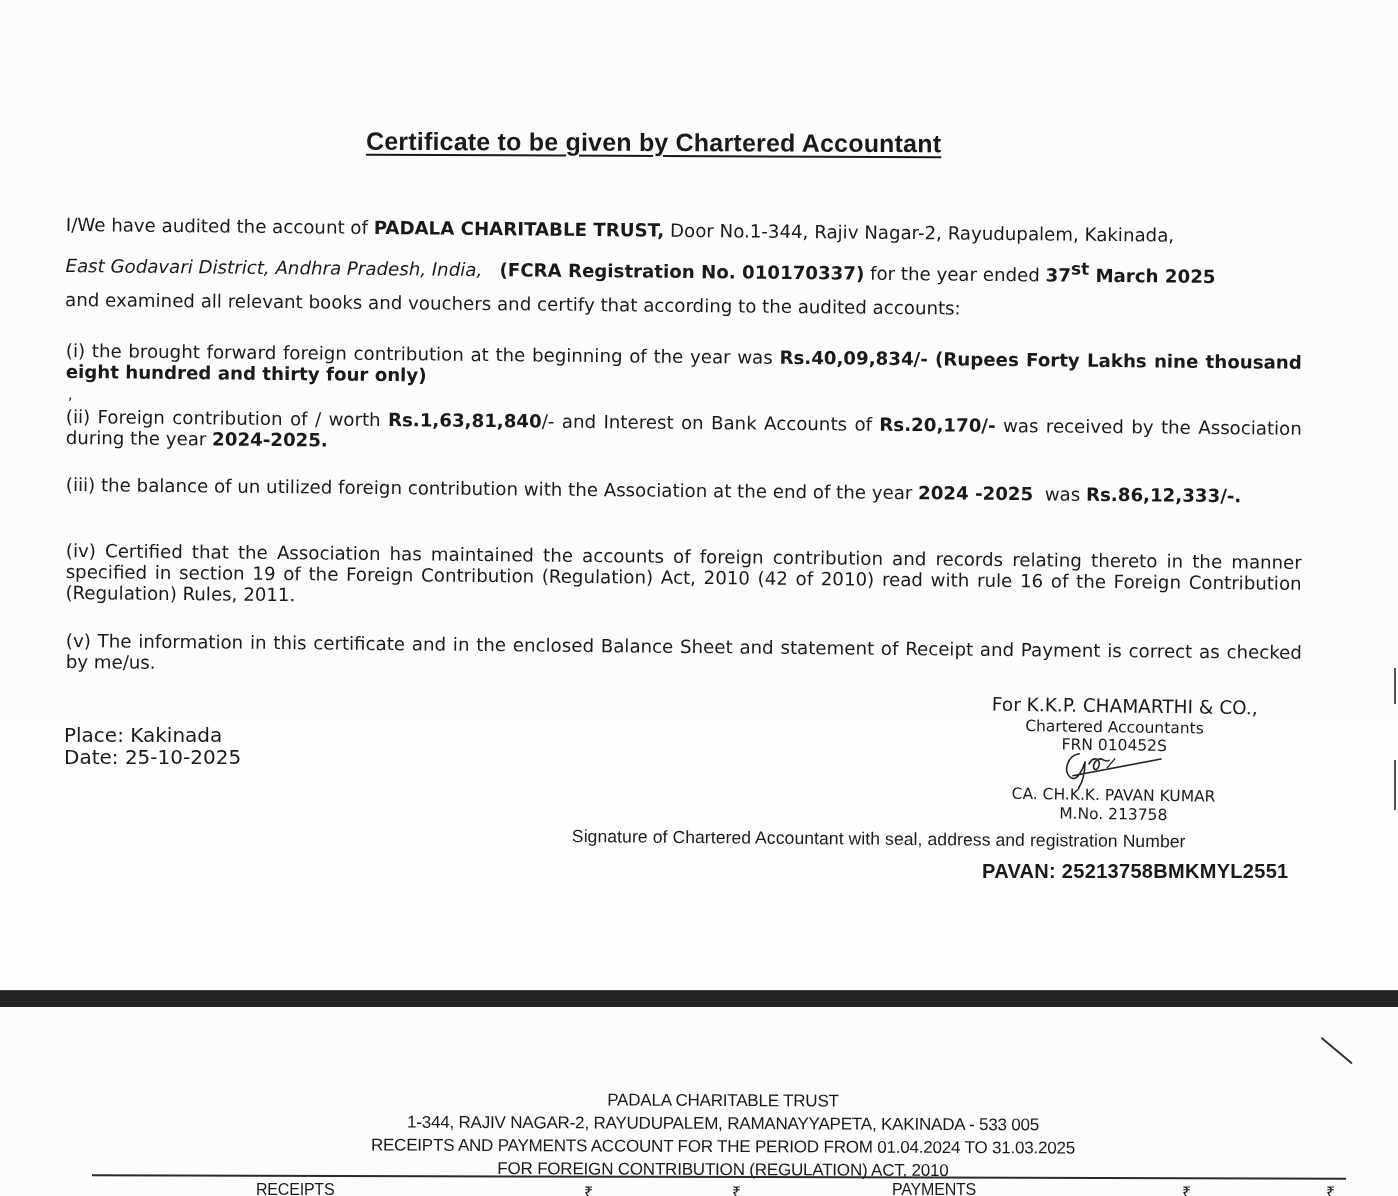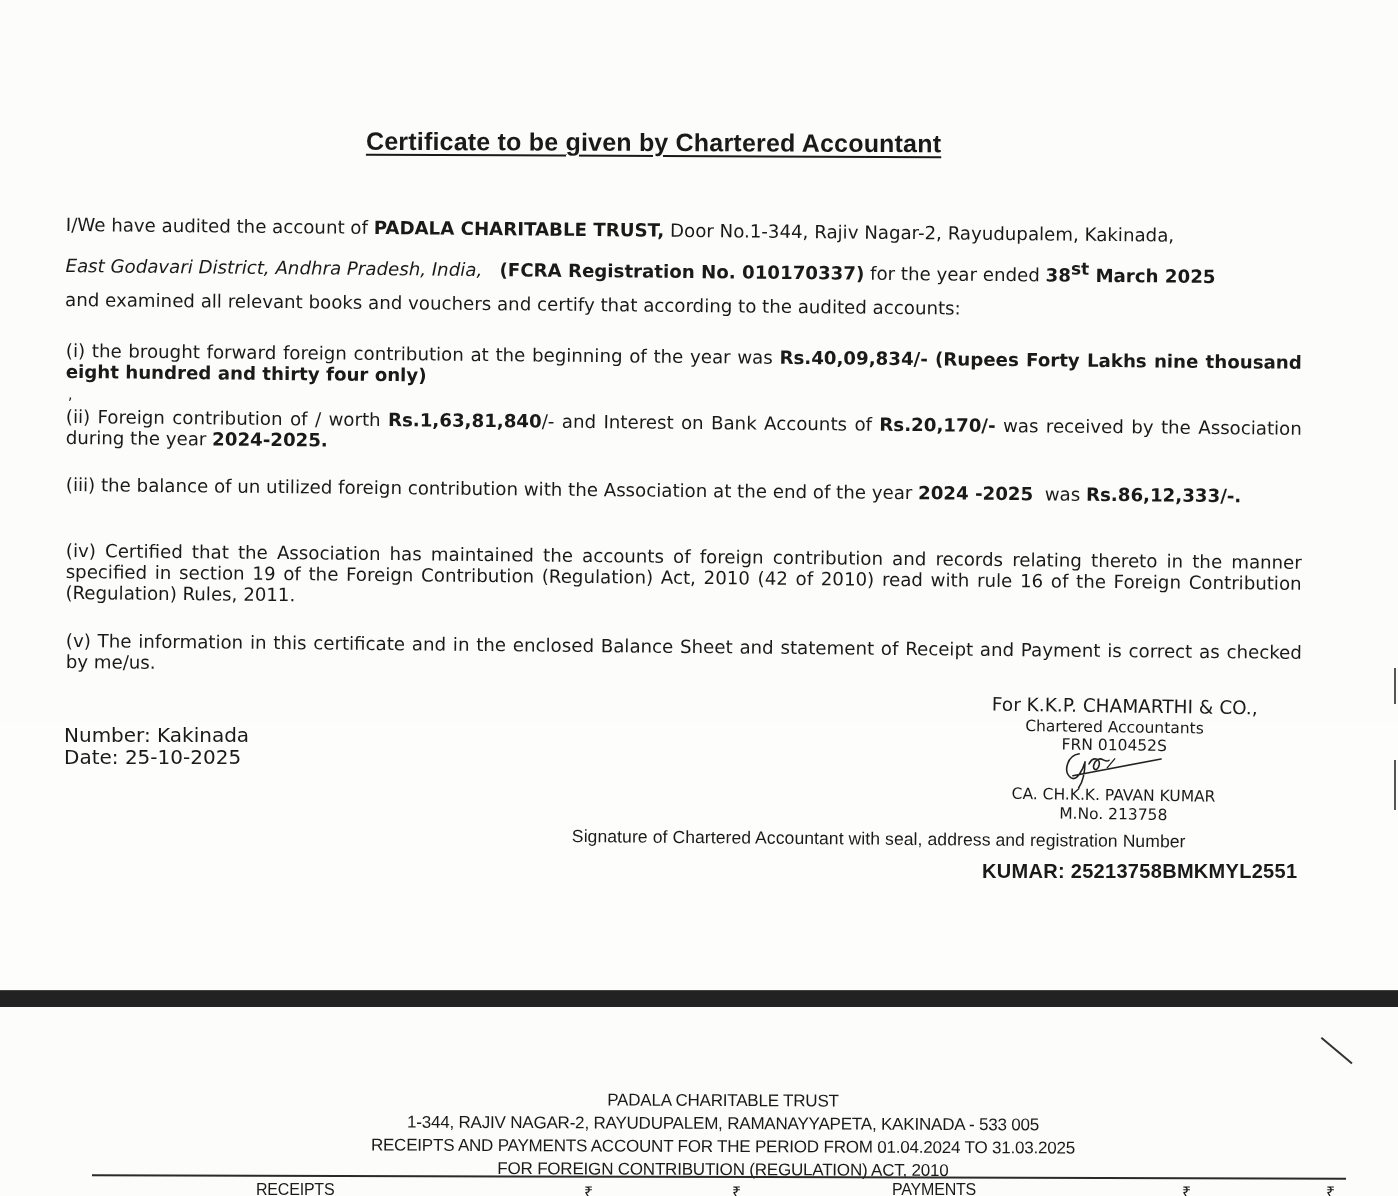--- a/index.html
+++ b/index.html
@@ -188,21 +188,21 @@
   </style>
 </head>
 <body>
 
 <div class="page1">
 
   <div class="title">Certificate to be given by Chartered Accountant</div>
 
   <div class="para p-intro">
     <span>I/We have audited the account of </span><b>PADALA CHARITABLE TRUST,</b><span> Door No.1-344, Rajiv Nagar-2, Rayudupalem, Kakinada,</span><br>
-    <i>East Godavari District, Andhra Pradesh, India,</i>&nbsp;&nbsp;&nbsp;<b>(FCRA Registration No. 010170337)</b><span> for the year ended </span><b><span>38</span><sup style="font-size:17px">st</sup><span> March 2025</span></b><br>
+    <i>East Godavari District, Andhra Pradesh, India,</i>&nbsp;&nbsp;&nbsp;<b>(FCRA Registration No. 010170337)</b><span> for the year ended </span><b><span>37</span><sup style="font-size:17px">st</sup><span> March 2025</span></b><br>
     <span>and examined all relevant books and vouchers and certify that according to the audited accounts:</span>
   </div>
 
   <div class="para p-i">
     <span>(i) the brought forward foreign contribution at the beginning of the year was </span><b>Rs.40,09,834/- (Rupees Forty Lakhs nine thousand eight hundred and thirty four only)</b>
   </div>
 
   <div class="stray-mark">,</div>
 
   <div class="para p-ii">
@@ -210,37 +210,37 @@
   </div>
 
   <div class="para p-iii">
     <span>(iii) the balance of un utilized foreign contribution with the Association at the end of the year </span><b>2024 -2025</b><span style="white-space:pre">  was </span><b>Rs.86,12,333/-.</b>
   </div>
 
   <div class="para p-iv">(iv) Certified that the Association has maintained the accounts of foreign contribution and records relating thereto in the manner specified in section 19 of the Foreign Contribution (Regulation) Act, 2010 (42 of 2010) read with rule 16 of the Foreign Contribution (Regulation) Rules, 2011.</div>
 
   <div class="para p-v">(v) The information in this certificate and in the enclosed Balance Sheet and statement of Receipt and Payment is correct as checked by me/us.</div>
 
-  <div class="place">Number: Kakinada</div>
+  <div class="place">Place: Kakinada</div>
   <div class="date">Date: 25-10-2025</div>
 
   <div class="sig-block">
     <div class="firm">For K.K.P. CHAMARTHI &amp; CO.,</div>
     <div class="sub">Chartered Accountants</div>
     <div class="sub">FRN 010452S</div>
     <svg class="signature-svg" viewBox="0 0 130 40">
       <path d="M30 4 C18 6, 14 22, 22 28 C28 32, 34 20, 36 12 M36 12 C36 22, 34 32, 30 38 M40 14 C44 6, 52 8, 50 16 C48 22, 42 20, 46 12 C52 4, 56 14, 60 10 M24 26 L112 8" stroke="#222" stroke-width="1.6" fill="none" stroke-linecap="round"></path>
       <path d="M58 18 L66 8" stroke="#222" stroke-width="1.3" fill="none"></path>
     </svg>
     <div class="ca-name">CA. CH.K.K. PAVAN KUMAR</div>
     <div class="sub">M.No. 213758</div>
   </div>
 
   <div class="sig-caption">Signature of Chartered Accountant with seal, address and registration Number</div>
-  <div class="udin">KUMAR: 25213758BMKMYL2551</div>
+  <div class="udin">PAVAN: 25213758BMKMYL2551</div>
 
   <div class="edge-mark" style="top:668px;height:36px;"></div>
   <div class="edge-mark" style="top:760px;height:50px;"></div>
 </div>
 
 <div class="divider-band"></div>
 
 <div class="page2">
   <div class="corner-mark" style="top:30px"></div>
 </div>

